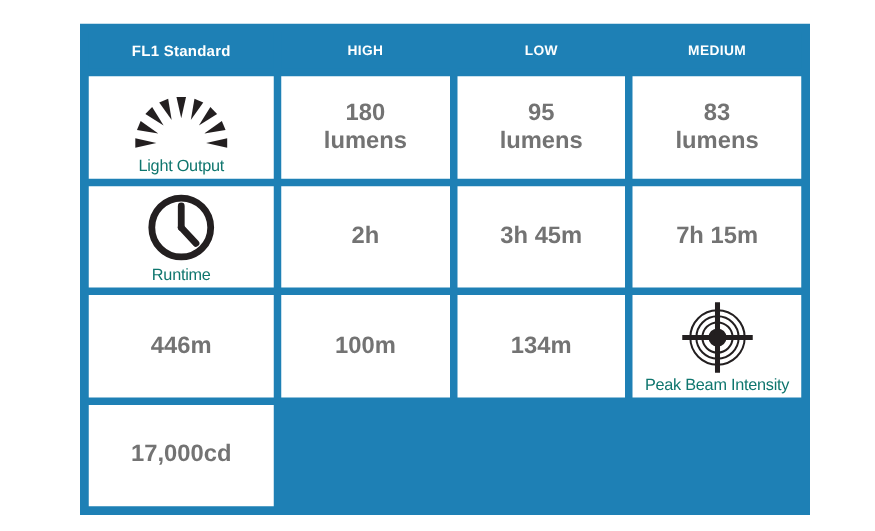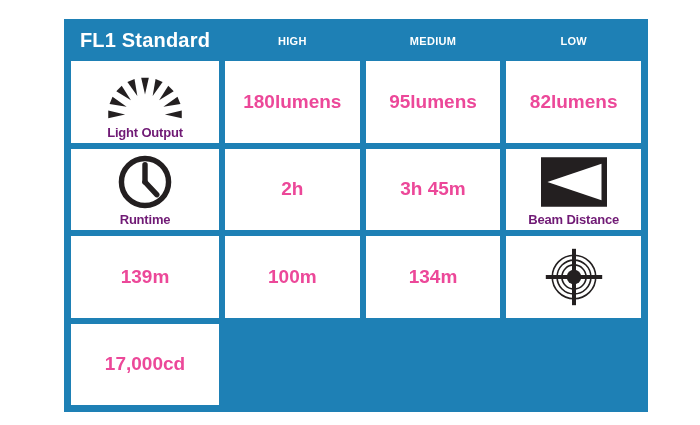--- a/index.html
+++ b/index.html
@@ -37,65 +37,65 @@
     overflow: hidden;
   }
   .header-cell {
     background: #1E80B5;
     color: #ffffff;
     font-weight: bold;
     font-size: 11px;
     letter-spacing: 0.3px;
   }
   .corner-cell {
-    font-size: 20px;
+    font-size: 12px;
     letter-spacing: 0.2px;
   }
   .label-cell {
     flex-direction: column;
     padding: 4px 2px 3px 2px;
     box-sizing: border-box;
   }
   .icon-wrap {
     flex: 1;
     display: flex;
     align-items: center;
     justify-content: center;
     width: 100%;
     min-height: 0;
   }
   .row-label {
     font-size: 13px;
-    font-weight: bold;
-    color: #701a75;
+    font-weight: normal;
+    color: #0f766e;
     white-space: nowrap;
     line-height: 15px;
     letter-spacing: -0.2px;
   }
   .value-cell {
-    flex-direction: row;
-    color: #ec4899;
+    flex-direction: column;
+    color: #737373;
     font-weight: bold;
     font-size: 19px;
     line-height: 22px;
     text-align: left;
   }
   .value-unit:empty { display: none; }
   svg { display: block; }
 </style>
 </head>
 <body>
 
 <div class="canvas">
   <div class="fl1-table">
 
     <div class="cell header-cell corner-cell">FL1 Standard</div>
     <div class="cell header-cell">HIGH</div>
+    <div class="cell header-cell">LOW</div>
     <div class="cell header-cell">MEDIUM</div>
-    <div class="cell header-cell">LOW</div>
 
     <div class="cell label-cell">
       <div class="icon-wrap">
         <svg width="80" height="49" viewBox="0 0 104 64" aria-hidden="true">
           <g fill="#231F20">
             <polygon points="78,58 100,53 100,63"></polygon>
             <polygon points="76.0,48.1 94.4,35.0 98.3,44.3"></polygon>
             <polygon points="70.4,39.6 82.4,20.5 89.5,27.6"></polygon>
             <polygon points="62.0,34.0 65.8,11.7 75.0,15.6"></polygon>
             <polygon points="52,32 47,10 57,10"></polygon>
@@ -110,21 +110,21 @@
     </div>
     <div class="cell value-cell">
       <div class="value-num">180</div>
       <div class="value-unit">lumens</div>
     </div>
     <div class="cell value-cell">
       <div class="value-num">95</div>
       <div class="value-unit">lumens</div>
     </div>
     <div class="cell value-cell">
-      <div class="value-num">82</div>
+      <div class="value-num">83</div>
       <div class="value-unit">lumens</div>
     </div>
 
     <div class="cell label-cell">
       <div class="icon-wrap">
         <svg width="58" height="58" viewBox="0 0 64 64" aria-hidden="true">
           <circle cx="32" cy="32" r="26" fill="none" stroke="#231F20" stroke-width="6"></circle>
           <line x1="32" y1="32" x2="32" y2="13" stroke="#231F20" stroke-width="6" stroke-linecap="round"></line>
           <line x1="32" y1="32" x2="45" y2="46" stroke="#231F20" stroke-width="6" stroke-linecap="round"></line>
         </svg>
@@ -132,32 +132,27 @@
       <div class="row-label">Runtime</div>
     </div>
     <div class="cell value-cell">
       <div class="value-num">2h</div>
 
     </div>
     <div class="cell value-cell">
       <div class="value-num">3h 45m</div>
 
     </div>
+    <div class="cell value-cell">
+      <div class="value-num">7h 15m</div>
 
-    <div class="cell label-cell">
-      <div class="icon-wrap">
-        <svg width="66" height="50" viewBox="0 0 72 54" aria-hidden="true">
-          <rect x="0" y="0" width="72" height="54" fill="#231F20"></rect>
-          <polygon points="7,27 66,7 66,47" fill="#ffffff"></polygon>
-        </svg>
-      </div>
-      <div class="row-label">Beam Distance</div>
     </div>
+
     <div class="cell value-cell">
-      <div class="value-num">139m</div>
+      <div class="value-num">446m</div>
 
     </div>
     <div class="cell value-cell">
       <div class="value-num">100m</div>
 
     </div>
     <div class="cell value-cell">
       <div class="value-num">134m</div>
 
     </div>
@@ -166,20 +161,21 @@
       <div class="icon-wrap">
         <svg width="58" height="58" viewBox="0 0 72 72" aria-hidden="true">
           <circle cx="36" cy="36" r="27" fill="none" stroke="#231F20" stroke-width="2"></circle>
           <circle cx="36" cy="36" r="21" fill="none" stroke="#231F20" stroke-width="2"></circle>
           <circle cx="36" cy="36" r="15" fill="none" stroke="#231F20" stroke-width="2"></circle>
           <circle cx="36" cy="36" r="9" fill="#231F20"></circle>
           <line x1="36" y1="1" x2="36" y2="71" stroke="#231F20" stroke-width="5"></line>
           <line x1="1" y1="36" x2="71" y2="36" stroke="#231F20" stroke-width="5"></line>
         </svg>
       </div>
+      <div class="row-label">Peak Beam Intensity</div>
     </div>
     <div class="cell value-cell">
       <div class="value-num">17,000cd</div>
 
     </div>
 
   </div>
 </div>
 
 </body></html>

